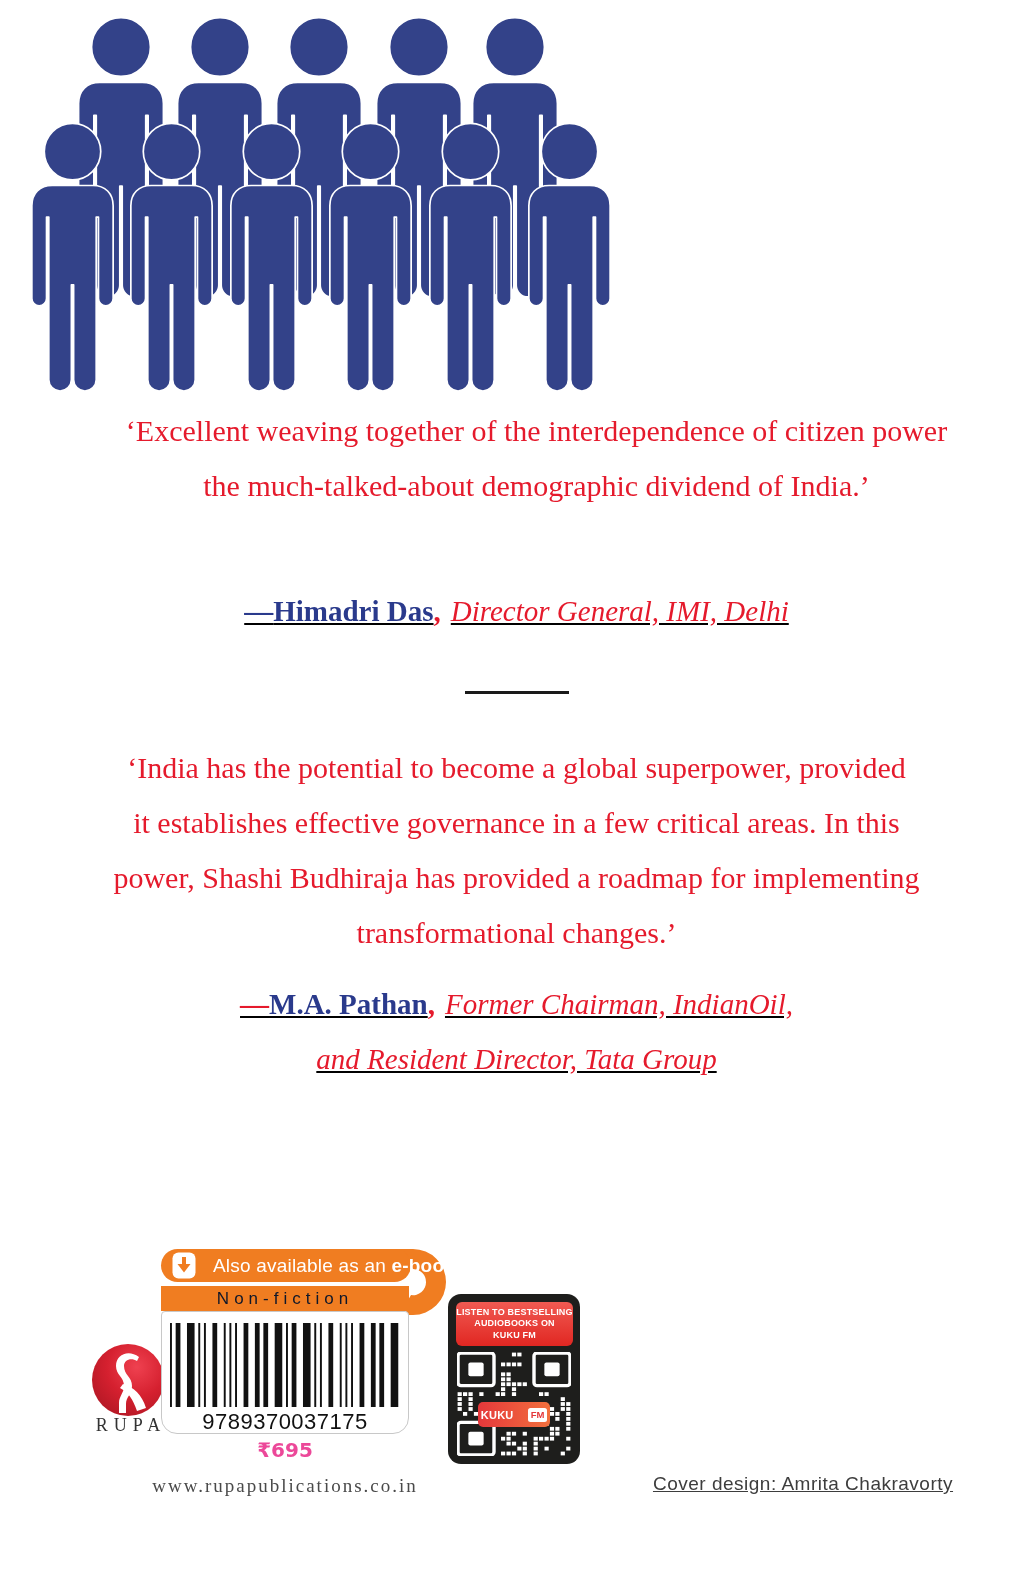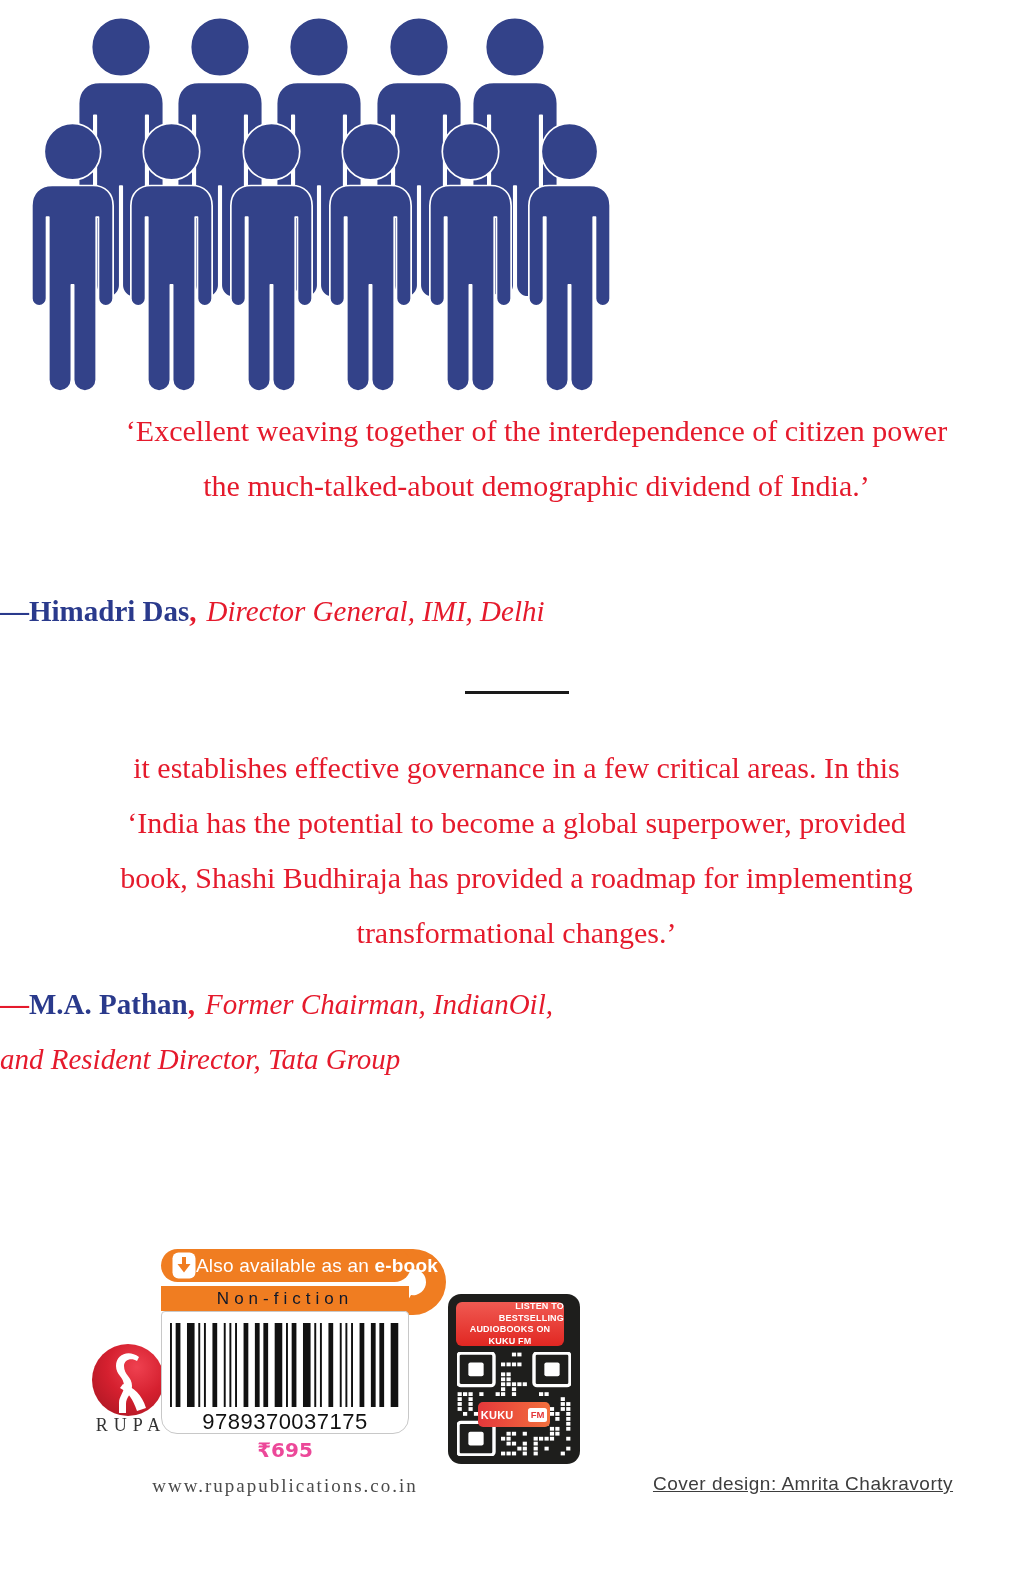--- a/index.html
+++ b/index.html
@@ -12,40 +12,40 @@
 
   
   .crowd{position:absolute;left:0;top:0;width:640px;height:410px;}
 
   
   .quote{position:absolute;left:0;right:0;text-align:center;color:var(--quote_red);
          font-family:"Liberation Serif","DejaVu Serif",serif;font-size:30px;line-height:55px;}
   .quote .ln{white-space:nowrap;}
   .q1{top:403px;padding-left:40px;}
   .q2{top:740px;}
-  .attr{position:absolute;left:0;right:0;
-        font-family:"Liberation Serif","DejaVu Serif",serif;font-size:29px;}
+  .attr{position:absolute;left:0;right:0;text-align:center;
+        font-family:"Liberation Serif","DejaVu Serif",serif;font-size:29px;text-decoration:underline;}
   .a1{top:590px;line-height:42px;}
   .a2{top:977px;line-height:55px;}
   .attr .dash-blue{color:var(--name_blue);font-weight:bold;}
   .attr .dash-red{color:var(--quote_red);font-weight:bold;}
   .attr .nm{color:var(--name_blue);font-weight:bold;}
   .attr .cm{color:var(--quote_red);font-weight:bold;}
   .attr .role{color:var(--quote_red);font-style:italic;margin-left:10px;}
   .attr .role2{color:var(--quote_red);font-style:italic;white-space:nowrap;}
 
   .divider{position:absolute;top:691px;left:50%;width:104px;margin-left:-52px;height:3px;
            background:var(--divider_black);}
 
   
   .curl{position:absolute;left:375px;top:1249px;width:76px;height:68px;z-index:1;}
   .pill{position:absolute;left:161px;top:1249px;width:250px;height:33px;border-radius:17px;
         background:var(--orange);display:flex;align-items:center;padding:0;z-index:2;}
   .pill .dl{margin-left:11px;flex:0 0 auto;display:block;}
-  .pill .lbl{color:#fff;font-size:19px;margin-left:0;white-space:nowrap;letter-spacing:.2px;}
+  .pill .lbl{color:#fff;font-size:19px;margin-left:17px;white-space:nowrap;letter-spacing:.2px;}
   .pill .lbl b{font-weight:bold;}
   .genre{position:absolute;left:161px;top:1286px;width:248px;height:25px;background:var(--orange);
          z-index:3;display:flex;align-items:center;justify-content:center;color:#0f172a;
          font-size:17px;letter-spacing:5px;}
   .card{position:absolute;left:161px;top:1311px;width:248px;height:123px;background:#fff;
         border:1.5px solid #C8C8C8;border-radius:4px 4px 16px 16px;box-sizing:border-box;z-index:2;}
   .card svg.bars{position:absolute;left:8px;top:11px;}
   .isbn{position:absolute;left:0;right:0;top:97px;text-align:center;font-size:22px;color:#111;
         letter-spacing:.5px;}
   .price{position:absolute;left:0;right:0;top:126px;text-align:center;font-size:20px;color:#ec4899;
@@ -55,24 +55,24 @@
         background:radial-gradient(circle at 62% 32%, #EF4150 0%, #D5202F 45%, #A31420 100%);}
   .rupa-name{position:absolute;left:72px;top:1415px;width:112px;text-align:center;color:#333;
         font-family:"Liberation Serif","DejaVu Serif",serif;font-size:18px;letter-spacing:6px;text-indent:6px;}
   .website{position:absolute;left:120px;top:1475px;width:330px;text-align:center;color:#4A4A4A;
         font-size:19px;letter-spacing:2px;font-family:Liberation Serif, serif;}
   .credit{position:absolute;left:600px;top:1473px;width:406px;text-align:center;color:#3D3D3D;
         font-size:19px;letter-spacing:.5px;text-decoration:underline;}
 
   .qr{position:absolute;left:448px;top:1294px;width:132px;height:170px;background:#1E1E1C;
       border-radius:13px;z-index:2;}
-  .qr-head{position:absolute;left:8px;top:8px;width:108px;height:44px;border-radius:6px;
+  .qr-head{position:absolute;left:8px;top:8px;width:117px;height:44px;border-radius:6px;
       background:linear-gradient(180deg,#F05A52,#E12722);display:flex;flex-direction:column;
       align-items:center;justify-content:center;color:#fff;font-weight:bold;font-size:9px;
-      line-height:11.5px;text-align:right;letter-spacing:.2px;}
+      line-height:11.5px;text-align:left;letter-spacing:.2px;}
   .qr-code{position:absolute;left:9px;top:58px;}
   .qr-brand{position:absolute;left:50%;top:108px;transform:translateX(-50%);width:72px;height:25px;
       border-radius:5px;background:linear-gradient(90deg,#E5383B,#F2703D);display:flex;
       align-items:center;justify-content:center;gap:14px;}
   .qr-brand .k{color:#fff;font-size:11px;font-weight:bold;letter-spacing:.3px;}
   .qr-brand .fm{background:#fff;color:#E5383B;font-size:9.5px;font-weight:bold;border-radius:2.5px;
       padding:1.5px 3px;}
 </style>
 </head>
 <body>
@@ -107,23 +107,23 @@
     <div class="ln">‘Excellent weaving together of the interdependence of citizen power</div>
     <div class="ln">the much-talked-about demographic dividend of India.’</div>
   </div>
   <div class="attr a1">
     <span class="dash-blue">—</span><span class="nm">Himadri Das</span><span class="cm">,</span><span class="role">Director General, IMI, Delhi</span>
   </div>
 
   <div class="divider"></div>
 
   <div class="quote q2">
+    <div class="ln">‘India has the potential to become a global superpower, provided</div>
     <div class="ln">it establishes effective governance in a few critical areas. In this</div>
-    <div class="ln">‘India has the potential to become a global superpower, provided</div>
-    <div class="ln">book, Shashi Budhiraja has provided a roadmap for implementing</div>
+    <div class="ln">power, Shashi Budhiraja has provided a roadmap for implementing</div>
     <div class="ln">transformational changes.’</div>
   </div>
   <div class="attr a2">
     <div>
       <span class="dash-red">—</span><span class="nm">M.A. Pathan</span><span class="cm">,</span><span class="role">Former Chairman, IndianOil,</span>
     </div>
     <div>
       <span class="role2">and Resident Director, Tata Group</span>
     </div>
   </div>

